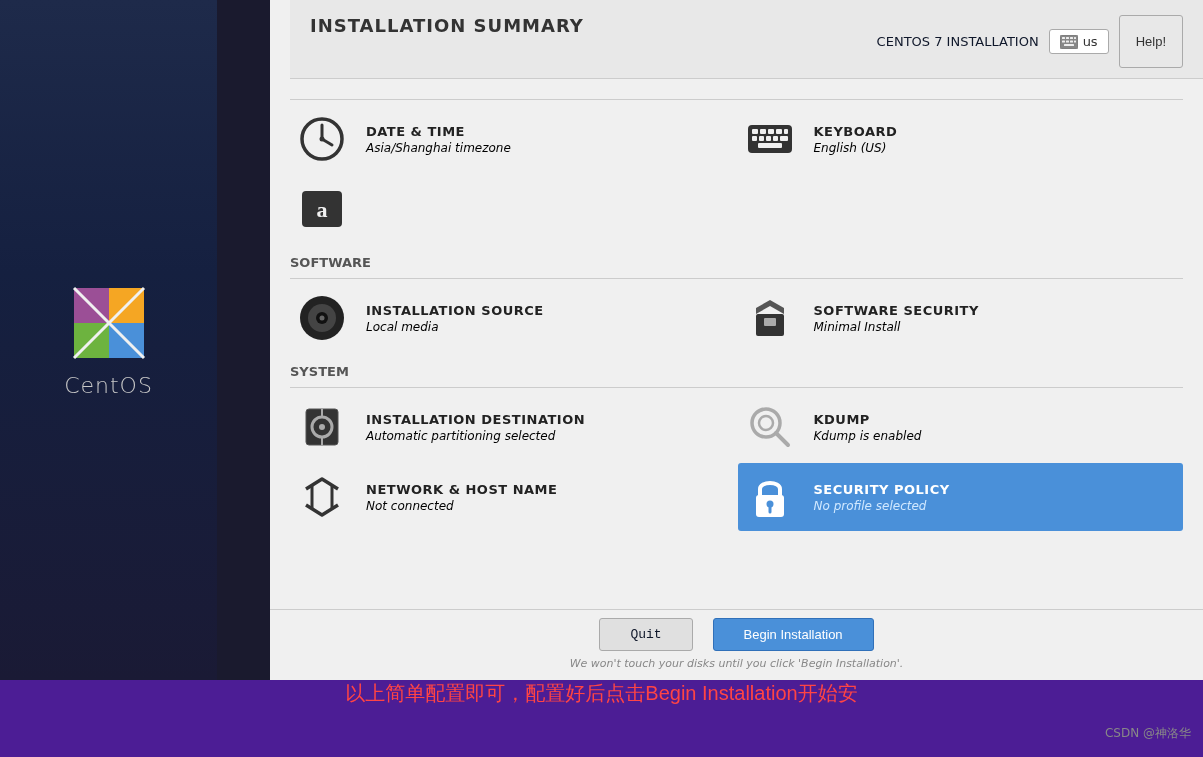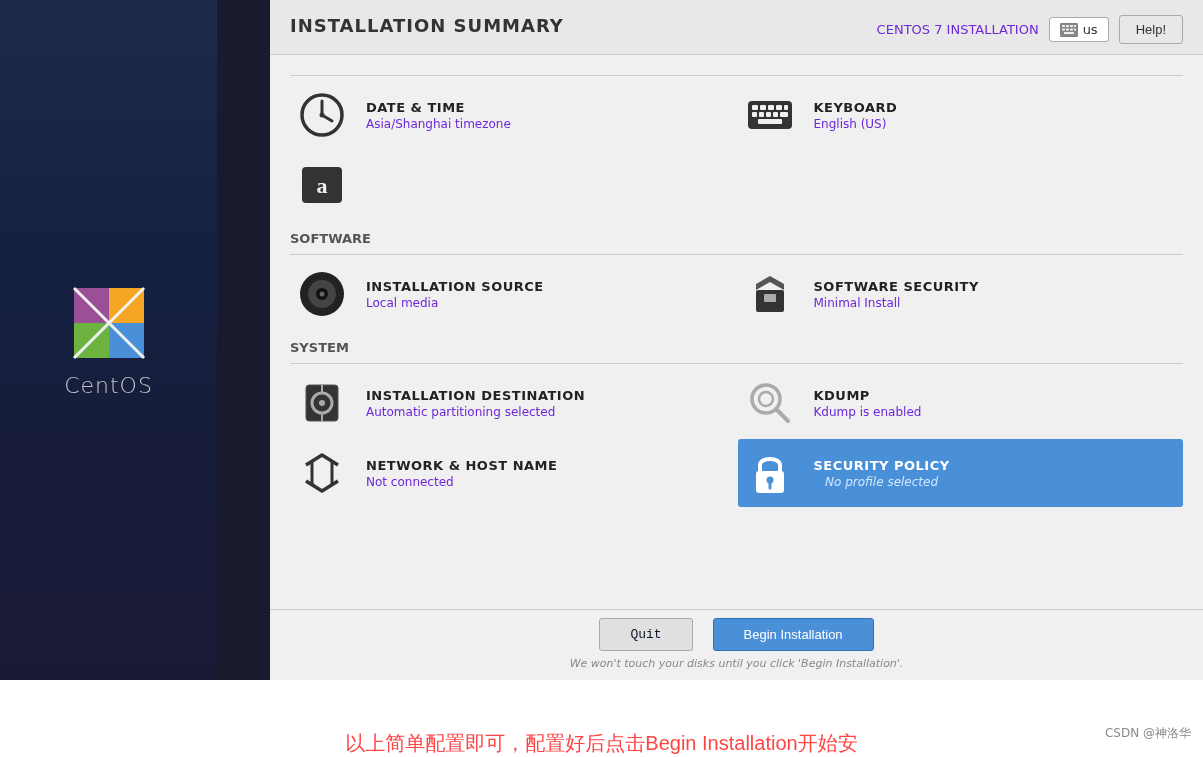--- a/index.html
+++ b/index.html
@@ -56,57 +56,58 @@
     }
 
     
     .header {
       background: #e8e8e8;
       padding: 15px 20px 10px 20px;
       display: flex;
       justify-content: space-between;
       align-items: flex-start;
       border-bottom: 1px solid #ccc;
+      margin-left: 20px;
     }
 
     .installation-title {
       font-size: 18px;
       font-weight: bold;
       color: #333;
       letter-spacing: 1px;
     }
 
     .header-right {
       display: flex;
       align-items: center;
       gap: 10px;
     }
 
     .centos-install-label {
       font-size: 13px;
-      color: #6d28d9;
+      color: #0f172a;
       text-align: center;
     }
 
     .keyboard-indicator {
       display: flex;
       align-items: center;
       gap: 5px;
       background: #fff;
       border: 1px solid #aaa;
       padding: 4px 10px;
       border-radius: 3px;
       font-size: 13px;
       color: #333;
     }
 
     .help-btn {
       background: #e8e8e8;
       border: 1px solid #aaa;
-      padding: 6px 16px;
+      padding: 18px 16px;
       font-size: 13px;
       color: #333;
       cursor: pointer;
       border-radius: 3px;
     }
 
     
     .scroll-content {
       flex: 1;
       overflow-y: auto;
@@ -135,21 +136,20 @@
       align-items: center;
       gap: 20px;
       padding: 10px 8px;
       cursor: pointer;
       border-radius: 3px;
       background: transparent;
     }
 
     .item-cell.highlighted {
       background: #4a90d9;
-      text-align: center;
     }
 
     .item-cell.highlighted .item-title {
       color: #fff;
     }
 
     .item-cell.highlighted .item-subtitle {
       color: #d0e8ff;
       font-style: italic;
     }
@@ -175,21 +175,22 @@
 
     .item-title {
       font-size: 13px;
       font-weight: bold;
       color: #222;
       letter-spacing: 0.5px;
     }
 
     .item-subtitle {
       font-size: 12px;
-      color: #6d28d9;
+      color: #000000;
+      font-style: italic;
       margin-top: 2px;
     }
 
     
     .footer {
       padding: 8px 20px 10px 20px;
       border-top: 1px solid #ccc;
       background: #f0f0f0;
       display: flex;
       flex-direction: column;
@@ -230,23 +231,23 @@
       font-style: italic;
     }
 
     
     .bottom-bar {
       position: absolute;
       bottom: 0;
       left: 0;
       width: 1203px;
       height: 77px;
-      background: #ffffff;
-      display: flex;
-      align-items: flex-end;
+      background: #4c1d95;
+      display: flex;
+      align-items: flex-start;
       justify-content: center;
     }
 
     .bottom-text {
       font-size: 20px;
       color: #ff4444;
       font-family: Arial, sans-serif;
     }
 
     .csdn-label {

